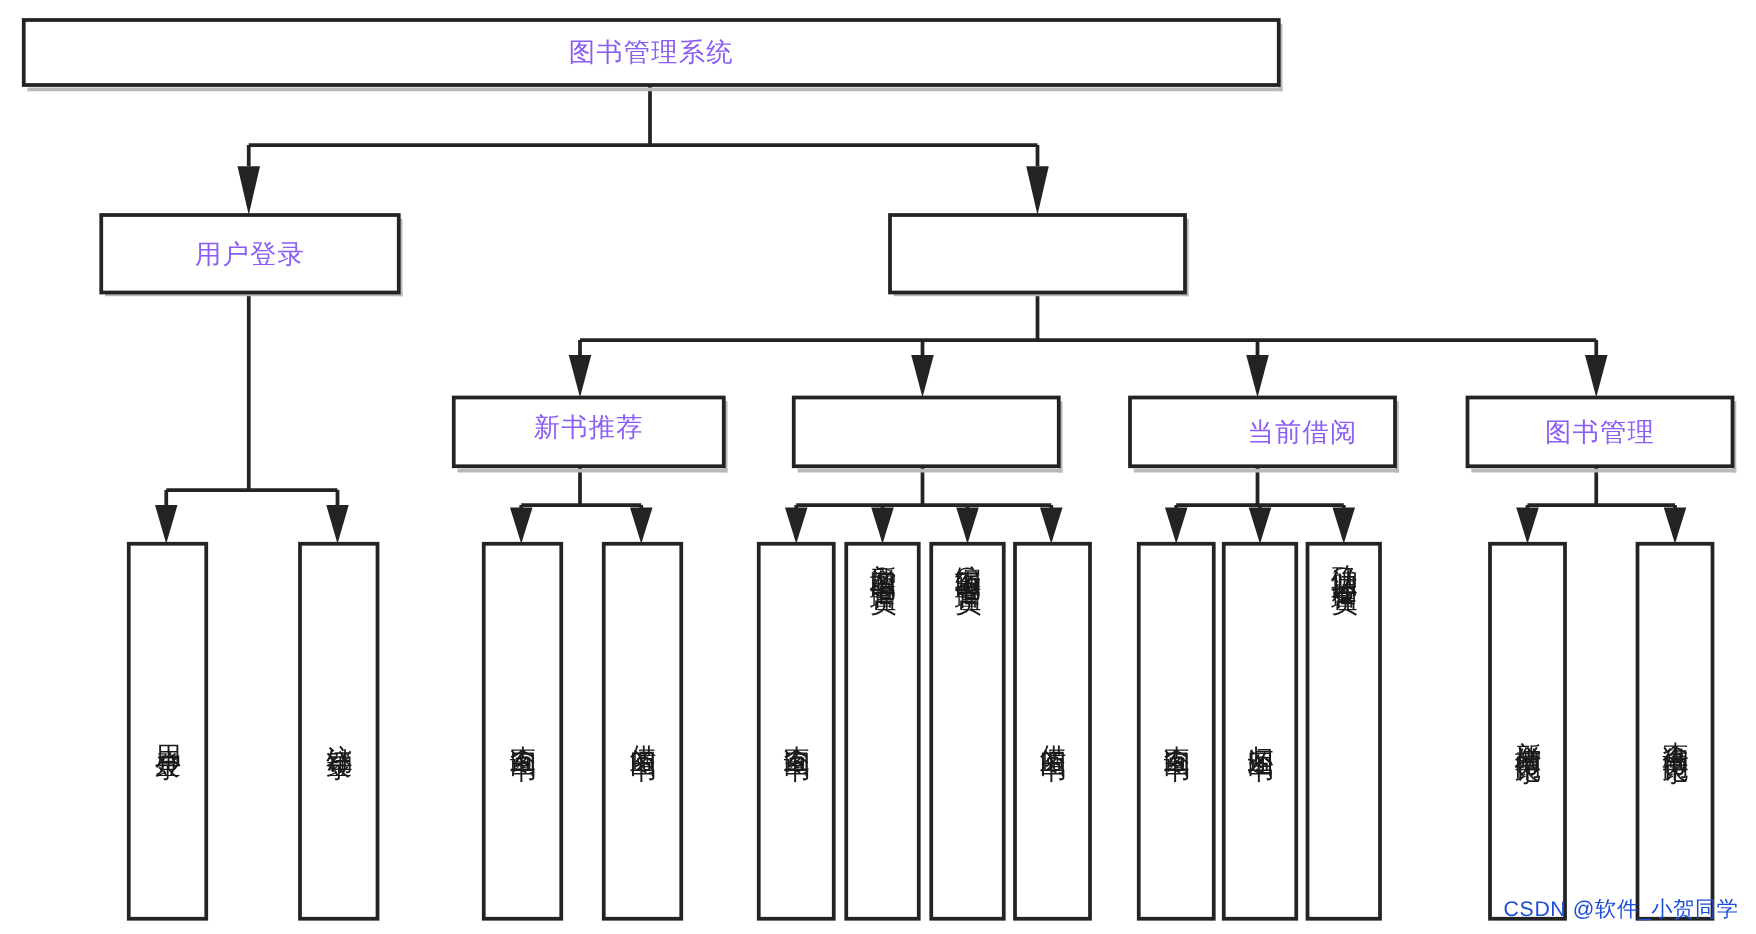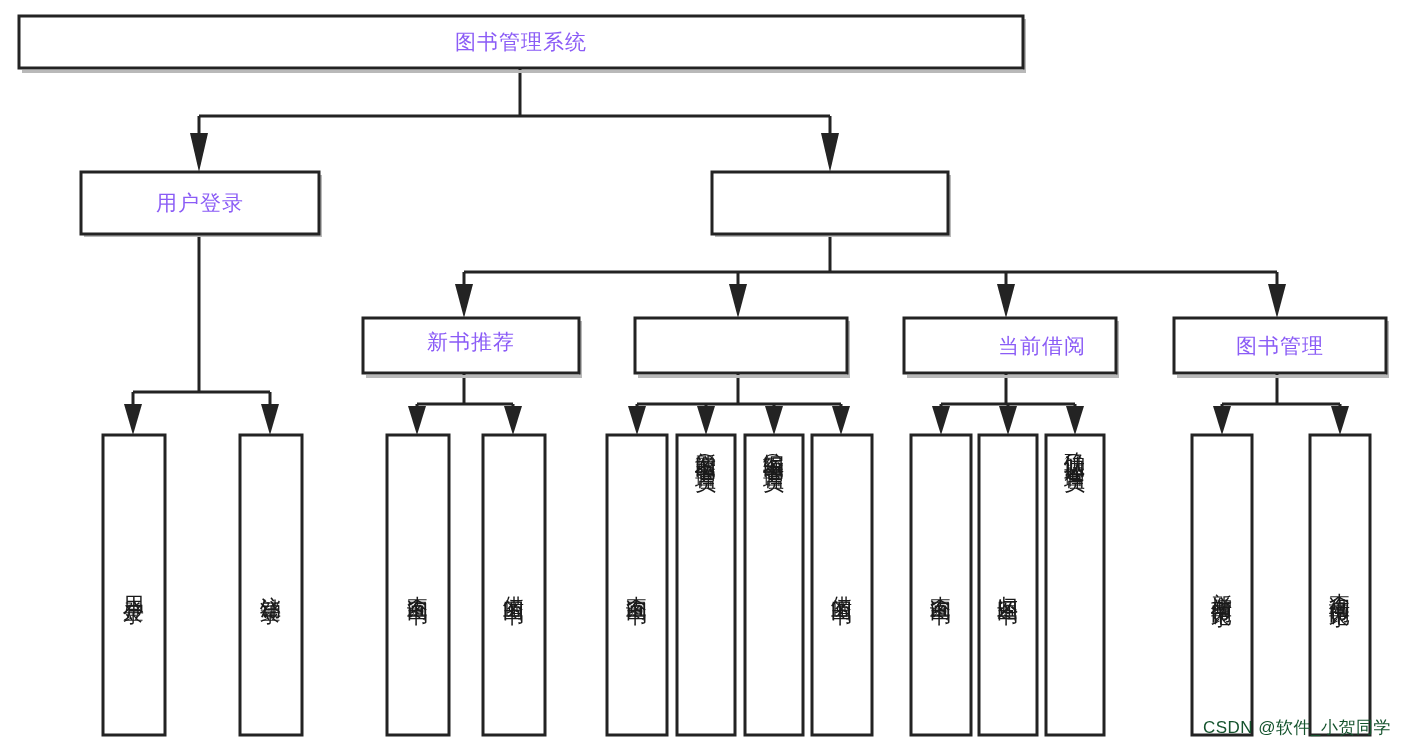--- a/index.html
+++ b/index.html
@@ -73,21 +73,21 @@
     color: #8b5cf6;
     white-space: nowrap;
     letter-spacing: 1px;
   }
   #watermark {
     position: absolute;
     right: 14px;
     bottom: 8px;
     font-family: "Liberation Sans", "DejaVu Sans", sans-serif;
     font-size: 17px;
-    color: #14532d;
+    color: #1d4ed8;
     letter-spacing: 0.5px;
     white-space: nowrap;
   }
 </style>
 </head>
 <body>
 
 <div id="diagram-root">
 
   <svg class="diagram-canvas" viewBox="0 0 1405 747" xmlns="http://www.w3.org/2000/svg">

